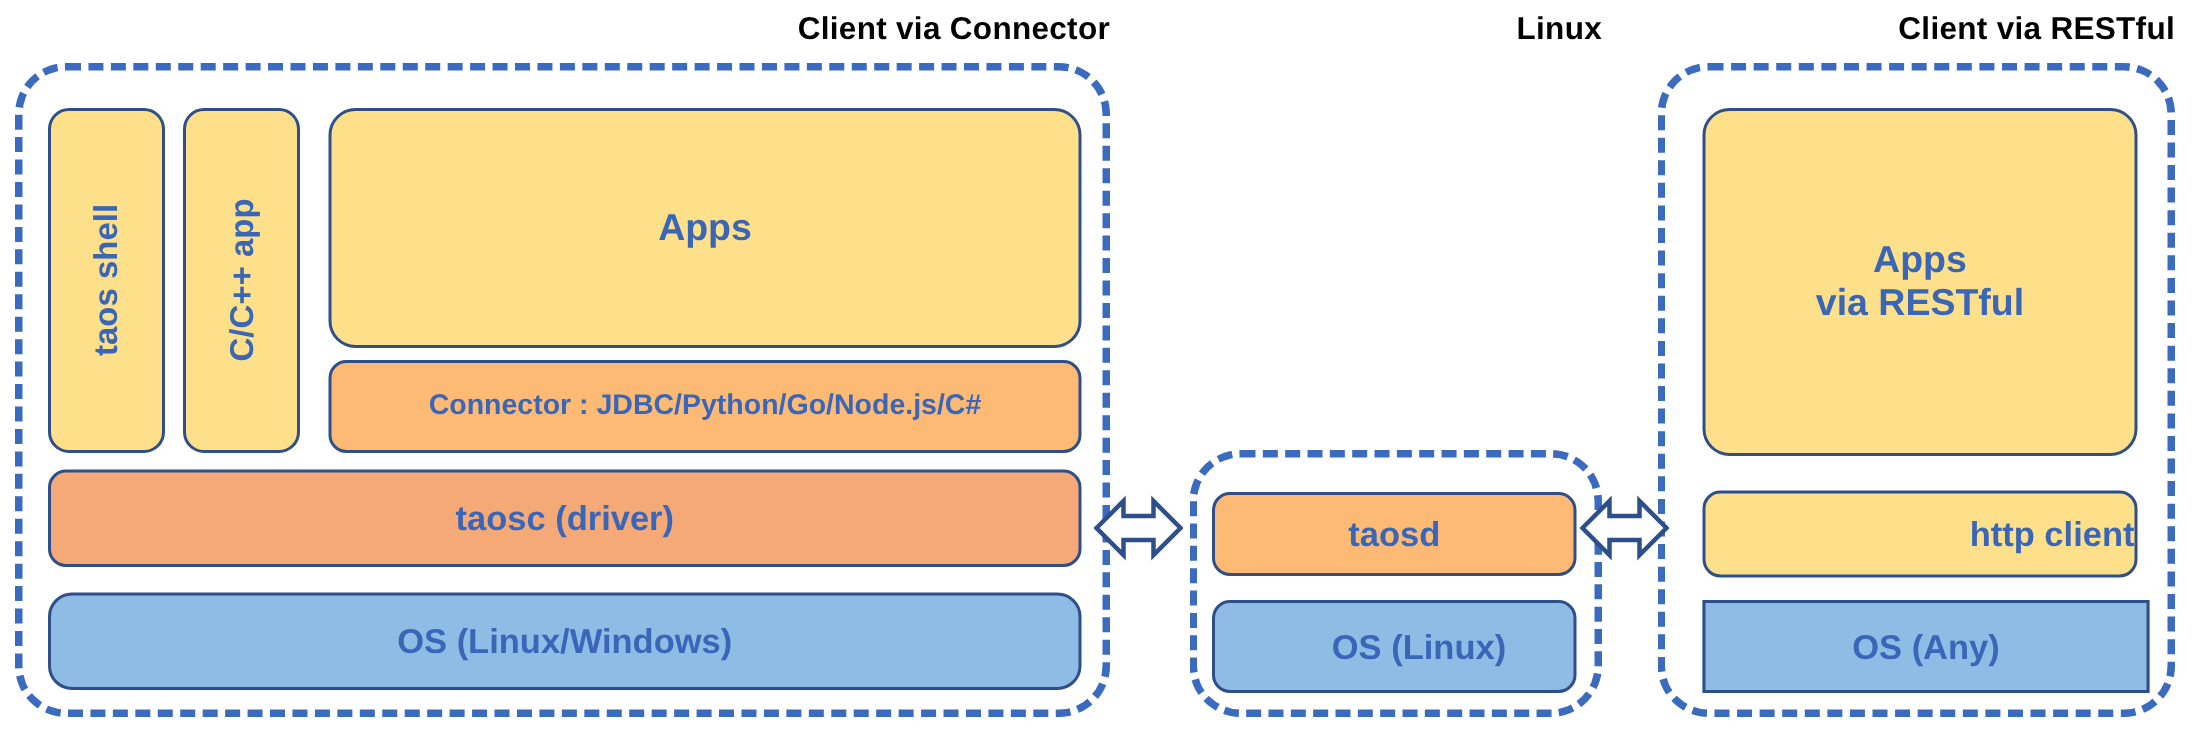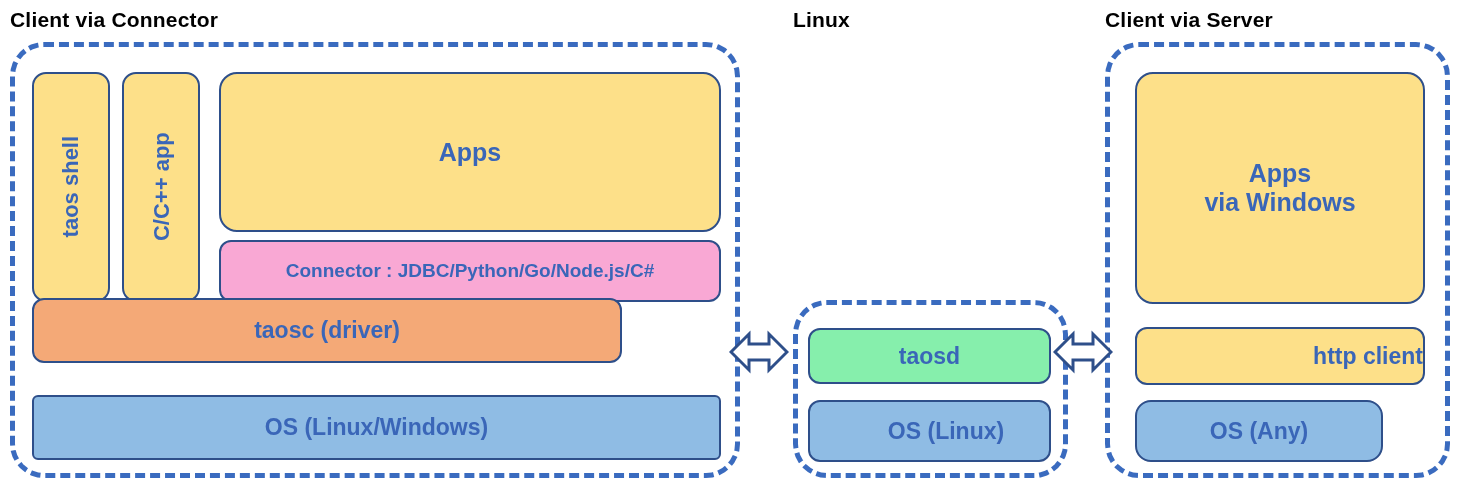--- a/index.html
+++ b/index.html
@@ -17,21 +17,21 @@
     background: #ffffff;
     overflow: hidden;
   }
 
   
   .section-title {
     position: absolute;
     font-size: 21px;
     font-weight: bold;
     color: #000000;
-    text-align: left;
+    text-align: right;
     letter-spacing: 0.2px;
     white-space: nowrap;
   }
   #title-connector { left: 10px;   top: 8px;  width: 730px; }
   #title-server    { left: 793px;  top: 8px;  width: 275px; }
   #title-restful   { left: 1105px; top: 8px;  width: 345px; }
 
   
   .dashed-group {
     position: absolute;
@@ -54,65 +54,65 @@
     align-items: center;
     justify-content: center;
     color: #3a66b8;
     font-weight: bold;
     text-align: center;
     line-height: 1.15;
   }
   .fill-yellow { background: #fde089; }
   .fill-orange { background: #f4a977; }
   .fill-blue   { background: #8fbce4; }
-  .fill-green  { background: #86efac; }
-  .fill-gray   { background: #f9a8d4; text-align: right; }
+  .fill-green  { background: #fdba74; }
+  .fill-gray   { background: #fdba74; text-align: right; }
 
   
   .vert > span {
     transform: rotate(-90deg);
     white-space: nowrap;
     display: block;
   }
 
   
   #blk-taos-shell { left: 32px;  top: 72px;  width: 78px;  height: 230px; font-size: 22px; border-radius: 14px; }
   #blk-cpp-app    { left: 122px; top: 72px;  width: 78px;  height: 230px; font-size: 22px; border-radius: 14px; }
   #blk-apps-left  { left: 219px; top: 72px;  width: 502px; height: 160px; font-size: 25px; border-radius: 18px; }
   #blk-connector  { left: 219px; top: 240px; width: 502px; height: 62px;  font-size: 19px; border-radius: 12px; }
-  #blk-taosc      { left: 32px;  top: 298px; width: 590px; height: 65px;  font-size: 23px; border-radius: 12px; }
-  #blk-os-lw      { left: 32px;  top: 395px; width: 689px; height: 65px;  font-size: 23px; border-radius: 6px; }
+  #blk-taosc      { left: 32px;  top: 313px; width: 689px; height: 65px;  font-size: 23px; border-radius: 12px; }
+  #blk-os-lw      { left: 32px;  top: 395px; width: 689px; height: 65px;  font-size: 23px; border-radius: 16px; }
 
   
   #blk-taosd   { left: 808px; top: 328px; width: 243px; height: 56px; font-size: 23px; border-radius: 12px; }
   #blk-os-lnx  { left: 808px; top: 400px; width: 243px; height: 62px; font-size: 23px; border-radius: 12px; padding-left: 33px; }
 
   
   #blk-apps-rest  { left: 1135px; top: 72px;  width: 290px; height: 232px; font-size: 25px; border-radius: 18px; }
   #blk-http       { left: 1135px; top: 327px; width: 290px; height: 58px;  font-size: 23px; border-radius: 12px; justify-content: flex-end; }
-  #blk-os-any     { left: 1135px; top: 400px; width: 248px; height: 62px;  font-size: 23px; border-radius: 16px; }
+  #blk-os-any     { left: 1135px; top: 400px; width: 298px; height: 62px;  font-size: 23px; border-radius: 0; }
 
   
   .arrow2 {
     position: absolute;
     width: 60px;
     height: 58px;
   }
   #arrow-left-server  { left: 729px;  top: 323px; }
   #arrow-server-right { left: 1053px; top: 323px; }
   .arrow2 svg { display: block; width: 100%; height: 100%; }
 </style>
 </head>
 <body>
 
 <div id="canvas">
 
   <div class="section-title" id="title-connector">Client via Connector</div>
   <div class="section-title" id="title-server">Linux</div>
-  <div class="section-title" id="title-restful">Client via Server</div>
+  <div class="section-title" id="title-restful">Client via RESTful</div>
 
   <div class="dashed-group" id="group-connector"></div>
   <div class="dashed-group" id="group-server"></div>
   <div class="dashed-group" id="group-restful"></div>
 
   <div class="blk fill-yellow vert" id="blk-taos-shell">
     <span>taos shell</span>
   </div>
 
   <div class="blk fill-yellow vert" id="blk-cpp-app">
@@ -151,21 +151,21 @@
 
   <div class="arrow2" id="arrow-server-right">
     <svg viewBox="0 0 60 58" xmlns="http://www.w3.org/2000/svg">
       <path d="M2 29 L20 11 L20 21 L40 21 L40 11 L58 29 L40 47 L40 37 L20 37 L20 47 Z" fill="#ffffff" stroke="#2e4f8a" stroke-width="3" stroke-linejoin="miter"></path>
     </svg>
   </div>
 
   <div class="blk fill-yellow" id="blk-apps-rest">
     <span>
       <span>Apps</span><br>
-      <span>via Windows</span>
+      <span>via RESTful</span>
     </span>
   </div>
 
   <div class="blk fill-yellow" id="blk-http">
     <span>http client</span>
   </div>
 
   <div class="blk fill-blue" id="blk-os-any">
     <span>OS (Any)</span>
   </div>

